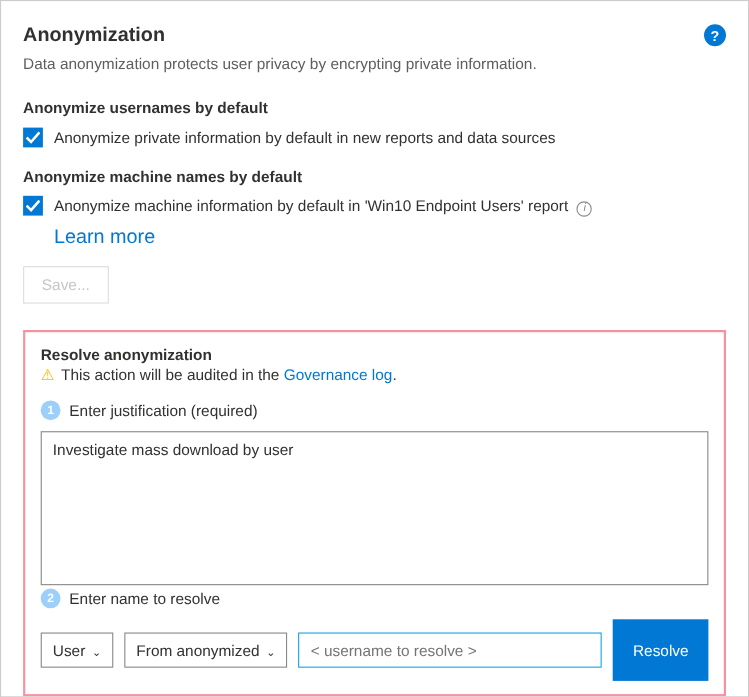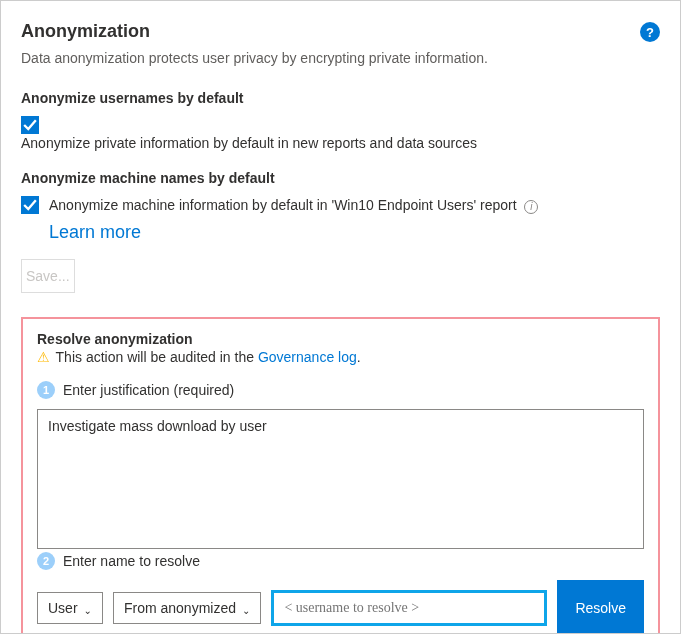--- a/index.html
+++ b/index.html
@@ -49,24 +49,24 @@
     .info-icon {
       display: inline-flex; align-items: center; justify-content: center;
       width: 14px; height: 14px; border: 1px solid #8a8886;
       border-radius: 50%; color: #8a8886; font-size: 10px;
       margin-left: 4px; font-style: italic; cursor: pointer;
     }
     .learn-more {
       color: #0078d4; margin-left: 28px; margin-top: 4px;
       margin-bottom: 16px; cursor: pointer; font-size: 18px;
     }
-    .section-gap { margin-bottom: 18px; flex-direction: column; }
+    .section-gap { margin-bottom: 18px; }
     .save-btn {
       border: 1px solid #ddd; background: #fff;
-      padding: 8px 4px; color: #c8c6c4; font-size: 14px;
+      padding: 8px 16px; color: #c8c6c4; font-size: 14px;
       margin-bottom: 24px; cursor: default;
     }
     .resolve-panel {
       border: 2px solid #f5939c; padding: 12px 14px;
     }
     .resolve-title { font-weight: 600; font-size: 14px; margin-bottom: 2px; }
     .audit-row { display: flex; align-items: center; gap: 6px; margin-bottom: 16px; }
     .warn-icon { color: #ffb900; font-size: 14px; }
     .audit-text { color: #323130; }
     .gov-link { color: #0078d4; cursor: pointer; }
@@ -86,22 +86,22 @@
     .controls-row {
       display: flex; gap: 10px; align-items: center;
     }
     .dropdown {
       border: 1px solid #8a8886; padding: 7px 10px;
       display: flex; align-items: flex-end; gap: 6px;
       cursor: pointer; background: #fff; font-size: 14px;
     }
     .chevron-icon { font-size: 10px; color: #323130; }
     .name-input {
-      flex: 1; border: 3px solid #0ea5e9; padding: 7px 10px;
-      font-size: 14px; font-family: Liberation Serif, serif; color: #c2410c;
+      flex: 1; border: 1px solid #0ea5e9; padding: 7px 10px;
+      font-size: 14px; font-family: Liberation Sans, sans-serif; color: #c2410c;
     }
     .resolve-btn {
       background: #0078d4; color: #fff; border: none;
       padding: 20px 18px; font-size: 14px; cursor: pointer;
     }
   </style>
 </head>
 <body>
 
 

